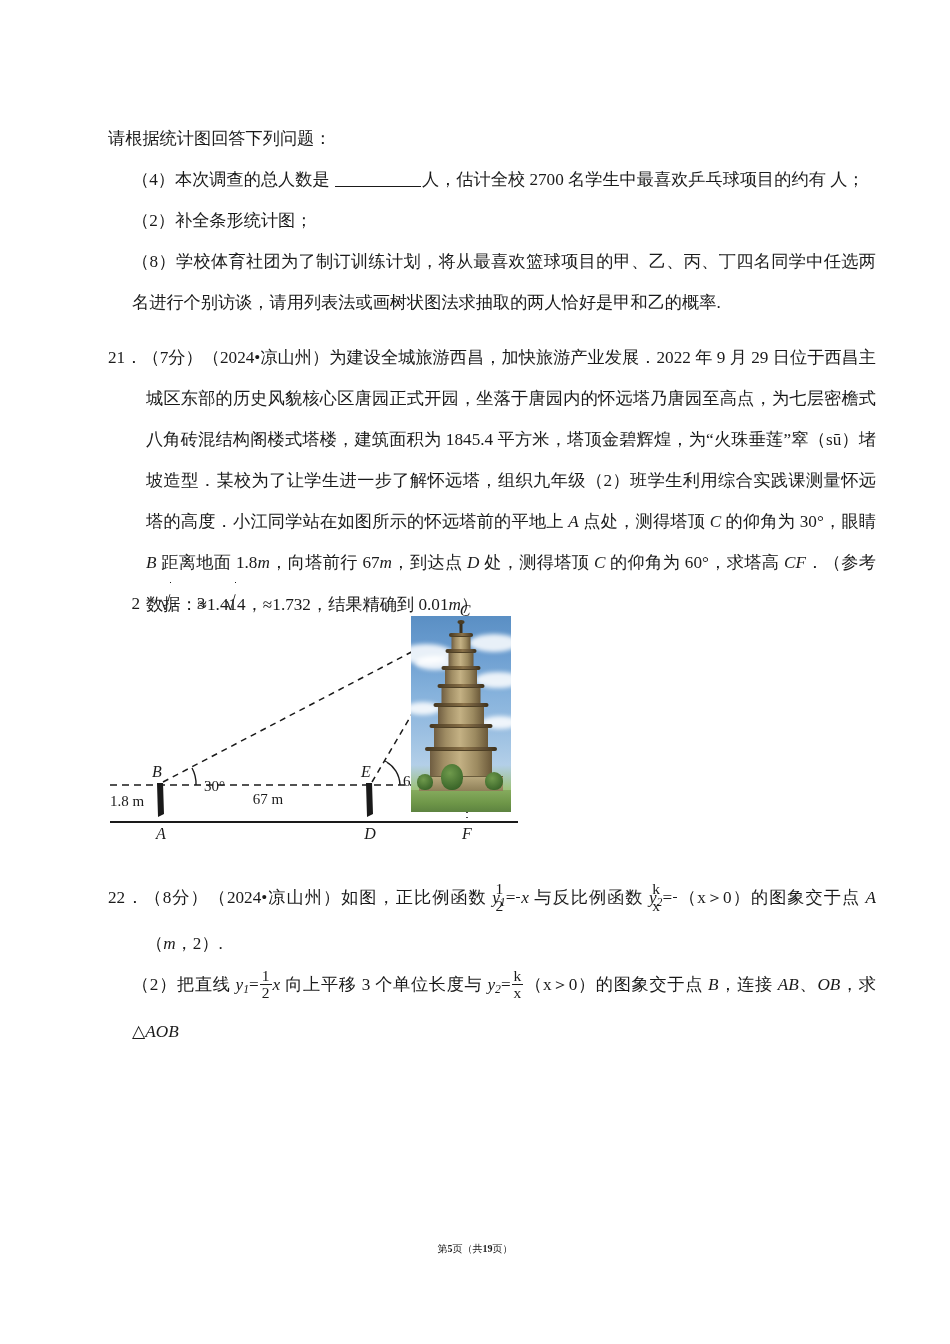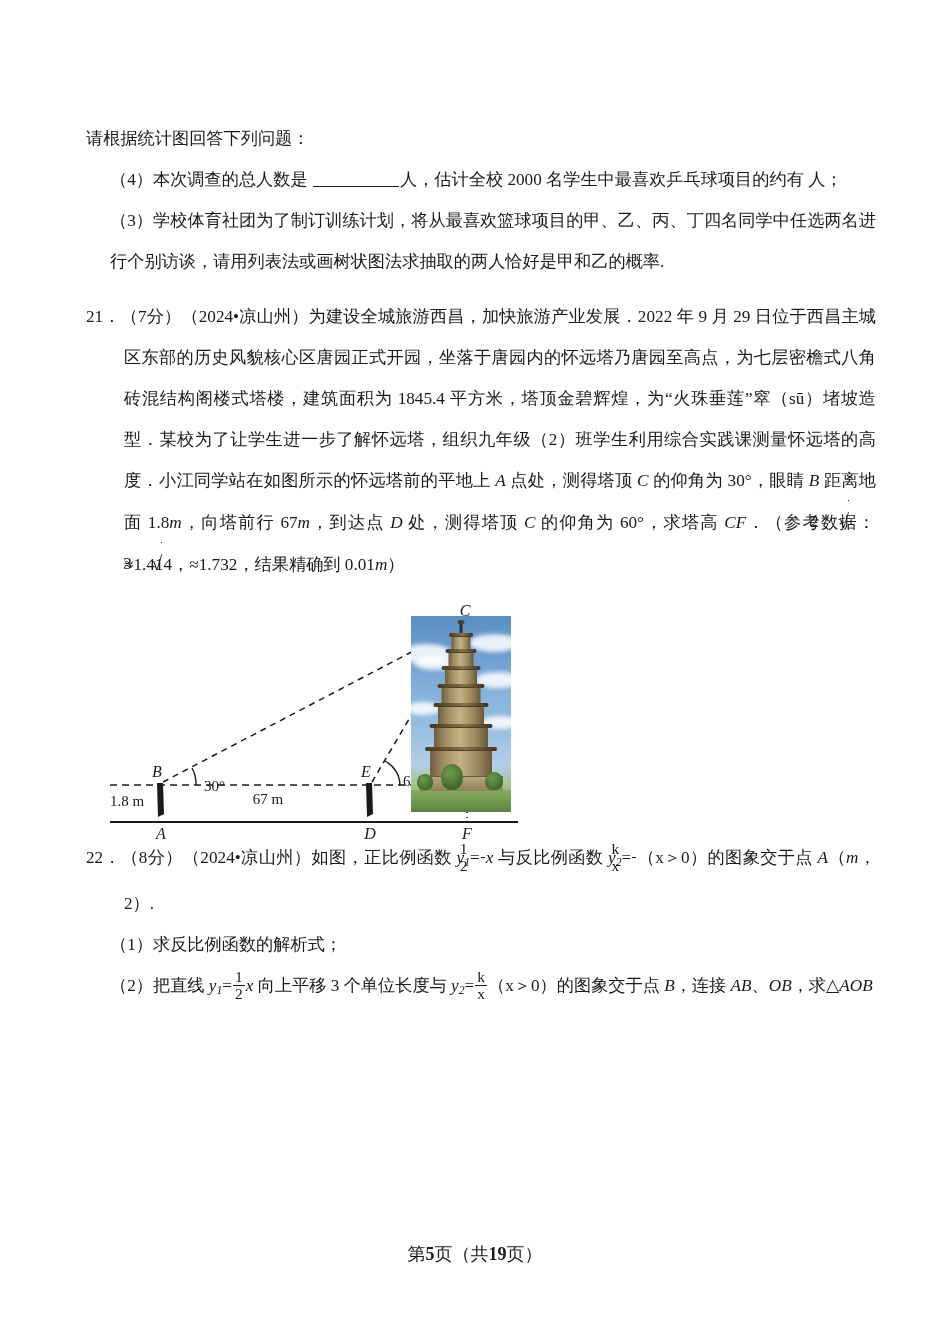--- a/index.html
+++ b/index.html
@@ -27,20 +27,21 @@
     top: 118px;
     width: 790px;
   }
 
   
   .para {
     font-size: 17.2px;
     line-height: 41px;
     text-align: justify;
     text-justify: inter-ideograph;
+    margin-left: 22px;
   }
   .para.indent1 { padding-left: 24px; }
   .para.hang {
     padding-left: 38px;
     text-indent: -38px;
   }
   .nowrapline { white-space: nowrap; }
 
   .blank-line {
     display: inline-block;
@@ -149,60 +150,60 @@
     border-top: 1px solid #6a5c3c;
   }
 
   
   .footer {
     position: absolute;
     left: 0;
     top: 1242px;
     width: 950px;
     text-align: center;
-    font-size: 18px;
+    font-size: 10px;
     color: #1a1a1a;
   }
   .footer b { font-weight: bold; }
 </style>
 </head>
 <body>
 
 <div class="page">
 
   <div class="content">
 
     <div class="para">
       <span>请根据统计图回答下列问题：</span>
     </div>
 
     <div class="para indent1">
       <span>（4）本次调查的总人数是</span>
-      <span class="blank-line"></span><span>人，估计全校 2000 名学生中最喜欢乒乓球项目的约有</span>
+      <span class="blank-line"></span><span>人，估计全校 2700 名学生中最喜欢乒乓球项目的约有</span>
       <span>人；</span>
     </div>
 
-
     <div class="para indent1">
-      <span>（3）学校体育社团为了制订训练计划，将从最喜欢篮球项目的甲、乙、丙、丁四名同学中任选两名进行个别访谈，请用列表法或画树状图法求抽取的两人恰好是甲和乙的概率.</span>
+      <span>（2）补全条形统计图；</span>
+    </div>
+
+    <div class="para indent1">
+      <span>（8）学校体育社团为了制订训练计划，将从最喜欢篮球项目的甲、乙、丙、丁四名同学中任选两名进行个别访谈，请用列表法或画树状图法求抽取的两人恰好是甲和乙的概率.</span>
     </div>
 
     <div class="para hang" style="margin-top:14px;">
       <span>21．</span><span>（7分）</span><span>（2024•凉山州）</span><span>为建设全城旅游西昌，加快旅游产业发展．2022 年 9 月 29 日位于西昌主城区东部的历史风貌核心区唐园正式开园，坐落于唐园内的怀远塔乃唐园至高点，为七层密檐式八角砖混结构阁楼式塔楼，建筑面积为 1845.4 平方米，塔顶金碧辉煌，为“火珠垂莲”窣（sū）堵坡造型．某校为了让学生进一步了解怀远塔，组织九年级（2）班学生利用综合实践课测量怀远塔的高度．小江同学</span><span>站在如图所示的怀远塔前的平地上 </span><i class="mv">A</i><span> 点处，测得塔顶 </span><i class="mv">C</i><span> 的仰角为 30°，眼睛 </span><i class="mv">B</i><span> 距离地面 1.8</span><i class="mv">m</i><span>，向塔前行 67</span><i class="mv">m</i><span>，到达点 </span><i class="mv">D</i><span> 处，测得塔顶 </span><i class="mv">C</i><span> 的仰角为 60°，求塔高 </span><i class="mv">CF</i><span>．（参考数据：</span><span class="rad nowrapline"><span class="sign">√</span><span class="bar">2</span></span><span>≈1.414，</span><span class="rad nowrapline"><span class="sign">√</span><span class="bar">3</span></span><span>≈1.732，</span><span>结果精确到 0.01</span><i class="mv">m</i><span>）</span>
     </div>
 
     <div style="height:252px;"></div>
 
     <div class="para hang">
       <span>22．</span><span>（8分）</span><span>（2024•凉山州）</span><span>如图，正比例函数 </span><i class="mv">y</i><sub class="sb">1</sub><span>=</span><span class="frac"><span class="n">1</span><span class="d">2</span></span><i class="mv">x</i><span> 与反比例函数 </span><i class="mv">y</i><sub class="sb">2</sub><span>=</span><span class="frac"><span class="n">k</span><span class="d">x</span></span><span>（x＞0）的图象交于点 </span><i class="mv">A</i><span>（</span><i class="mv">m</i><span>，</span><span>2</span><span>）.</span>
     </div>
 
-    <div class="para indent1">
-      <span>（1）求反比例函数的解析式；</span>
-    </div>
 
     <div class="para indent1">
       <span>（2）把直线 </span><i class="mv">y</i><sub class="sb">1</sub><span>=</span><span class="frac"><span class="n">1</span><span class="d">2</span></span><i class="mv">x</i><span> 向上平移 3 个单位长度与 </span><i class="mv">y</i><sub class="sb">2</sub><span>=</span><span class="frac"><span class="n">k</span><span class="d">x</span></span><span>（x＞0）的图象交于点 </span><i class="mv">B</i><span>，连接 </span><i class="mv">AB</i><span>、</span><i class="mv">OB</i><span>，求△</span><i class="mv">AOB</i>
     </div>
 
 
   </div>
 
   <div class="figure">
 

